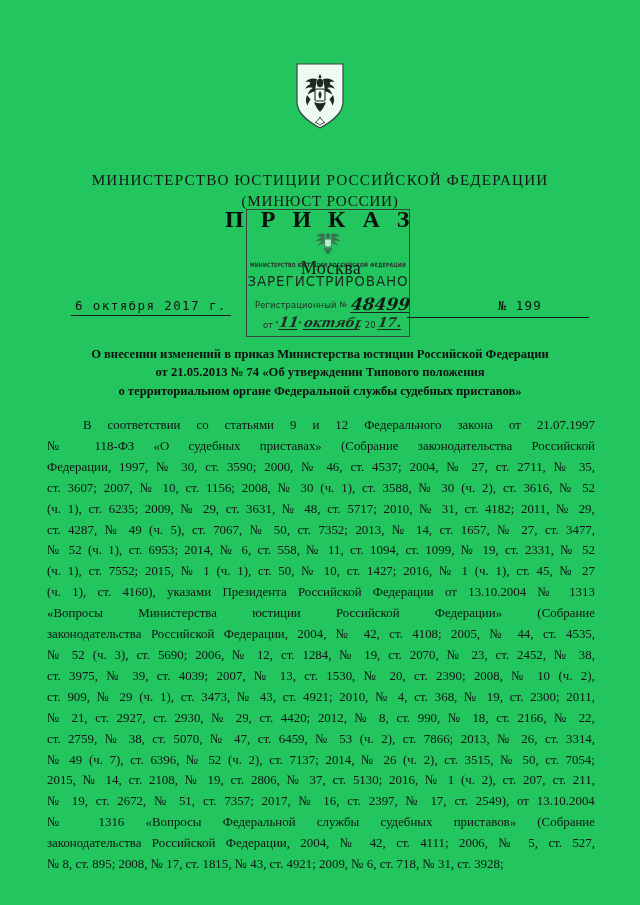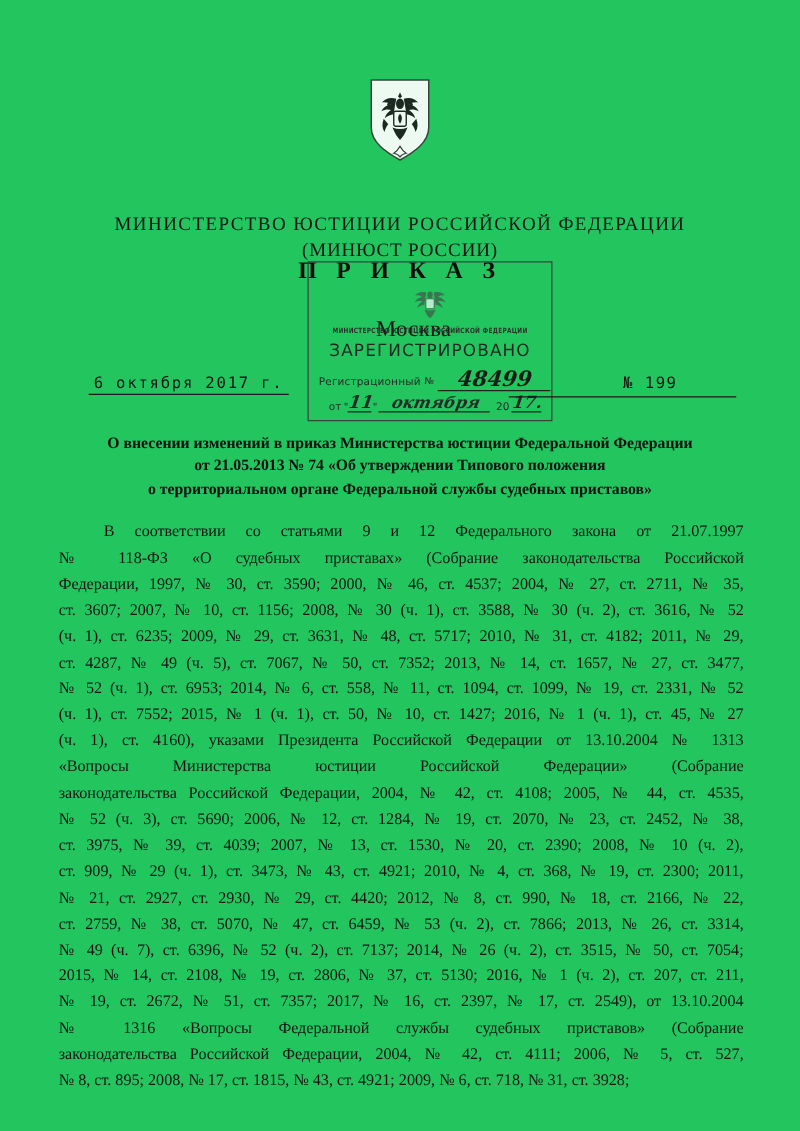--- a/index.html
+++ b/index.html
@@ -60,41 +60,41 @@
   
   .prikaz-block {
     position: absolute;
     left: 0;
     right: 0;
     top: 207px;
     text-align: center;
     line-height: 1.0;
   }
   .prikaz-word {
-    font-size: 19px;
+    font-size: 24px;
     font-weight: bold;
     letter-spacing: 5.5px;
     color: #0d0d0d;
     display: block;
   }
   .moskva-word {
     font-size: 18px;
     color: #171717;
     display: block;
     margin-top: 28px;
     letter-spacing: 0.4px;
     padding-left: 22px;
   }
 
   
   .stamp {
     position: absolute;
     left: 246px;
     top: 209px;
-    width: 196px;
+    width: 164px;
     height: 128px;
     border: 1px solid #3c3c3c;
     box-sizing: border-box;
     font-family: "DejaVu Sans", "Liberation Sans", sans-serif;
     color: #232323;
     opacity: 0.95;
     text-decoration: underline;
   }
   .stamp-emblem {
     position: absolute;
@@ -354,21 +354,21 @@
     </div>
   </div>
 
   <div class="docline">
     <span class="doc-date">6 октября 2017 г.</span>
     <span class="doc-number">№ 199</span>
     <span class="doc-number-rule"></span>
   </div>
 
   <div class="doc-title">
-    <div>О внесении изменений в приказ Министерства юстиции Федеральной Федерации</div>
+    <div>О внесении изменений в приказ Министерства юстиции Российской Федерации</div>
     <div>от 21.05.2013 № 74 «Об утверждении Типового положения</div>
     <div>о территориальном органе Федеральной службы судебных приставов»</div>
   </div>
 
   <div class="body-text" id="body-text">
       <p><span class="indent-first"></span><span>В</span> <span>соответствии</span> <span>со</span> <span>статьями</span> <span>9</span> <span>и</span> <span>12</span> <span>Федерального</span> <span>закона</span> <span>от</span> <span>21.07.1997</span></p>
       <p><span>№</span> <span>118-ФЗ</span> <span>«О</span> <span>судебных</span> <span>приставах»</span> <span>(Собрание</span> <span>законодательства</span> <span>Российской</span></p>
       <p><span>Федерации,</span> <span>1997,</span> <span>№</span> <span>30,</span> <span>ст.</span> <span>3590;</span> <span>2000,</span> <span>№</span> <span>46,</span> <span>ст.</span> <span>4537;</span> <span>2004,</span> <span>№</span> <span>27,</span> <span>ст.</span> <span>2711,</span> <span>№</span> <span>35,</span></p>
       <p><span>ст.</span> <span>3607;</span> <span>2007,</span> <span>№</span> <span>10,</span> <span>ст.</span> <span>1156;</span> <span>2008,</span> <span>№</span> <span>30</span> <span>(ч.</span> <span>1),</span> <span>ст.</span> <span>3588,</span> <span>№</span> <span>30</span> <span>(ч.</span> <span>2),</span> <span>ст.</span> <span>3616,</span> <span>№</span> <span>52</span></p>
       <p><span>(ч.</span> <span>1),</span> <span>ст.</span> <span>6235;</span> <span>2009,</span> <span>№</span> <span>29,</span> <span>ст.</span> <span>3631,</span> <span>№</span> <span>48,</span> <span>ст.</span> <span>5717;</span> <span>2010,</span> <span>№</span> <span>31,</span> <span>ст.</span> <span>4182;</span> <span>2011,</span> <span>№</span> <span>29,</span></p>

